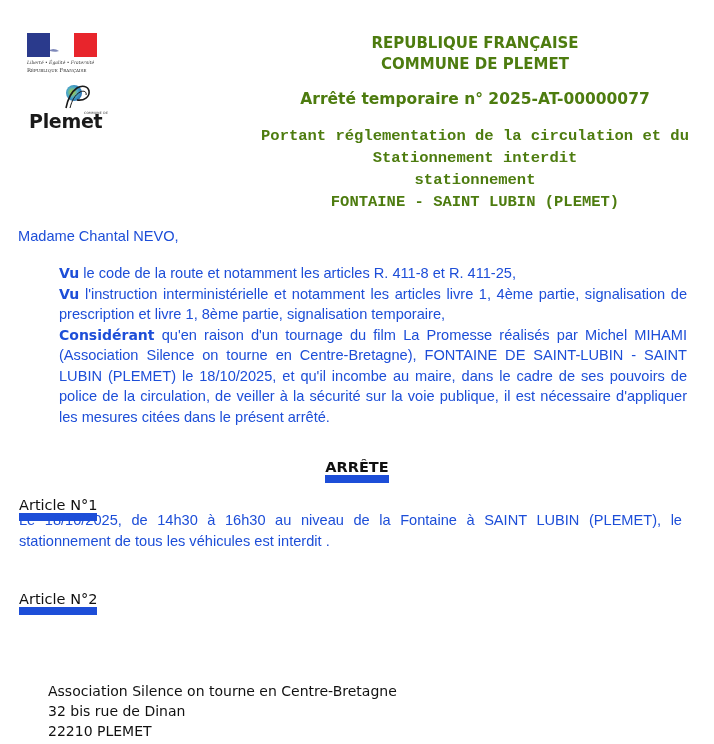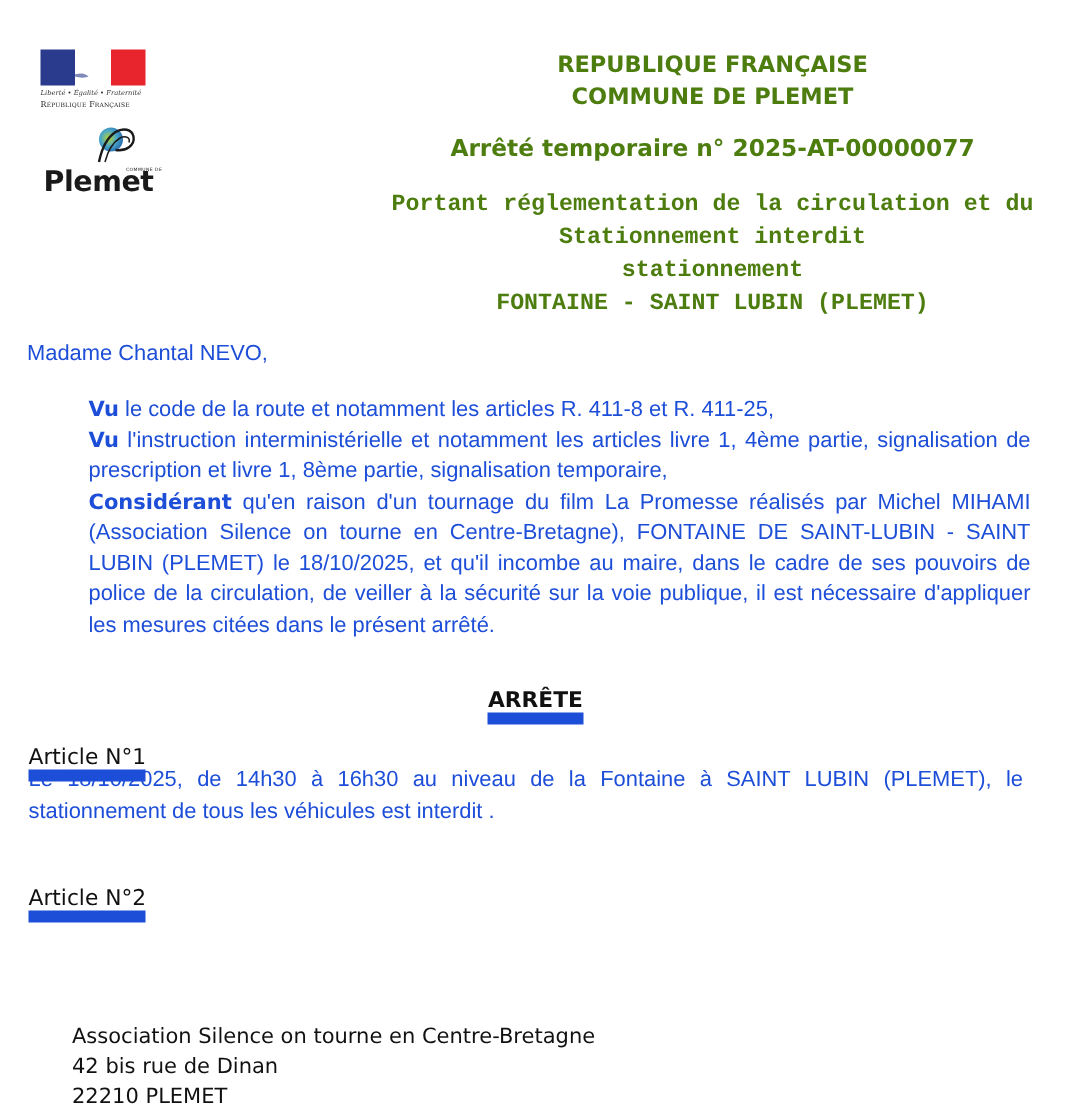--- a/index.html
+++ b/index.html
@@ -255,15 +255,15 @@
 <div class="body-text article-text article1-text">
   <p>Le 18/10/2025, de 14h30 à 16h30 au niveau de la Fontaine à  SAINT LUBIN (PLEMET), le stationnement de tous les véhicules est interdit .</p>
 </div>
 
 <div class="article-title article2-title"><span>Article N°2</span></div>
 <div class="body-text article-text article2-text">
 </div>
 
 <div class="address">
   <div>Association Silence on tourne en Centre-Bretagne</div>
-  <div>42 bis rue de Dinan</div>
+  <div>32 bis rue de Dinan</div>
   <div>22210 PLEMET</div>
 </div>
 
 </body></html>

